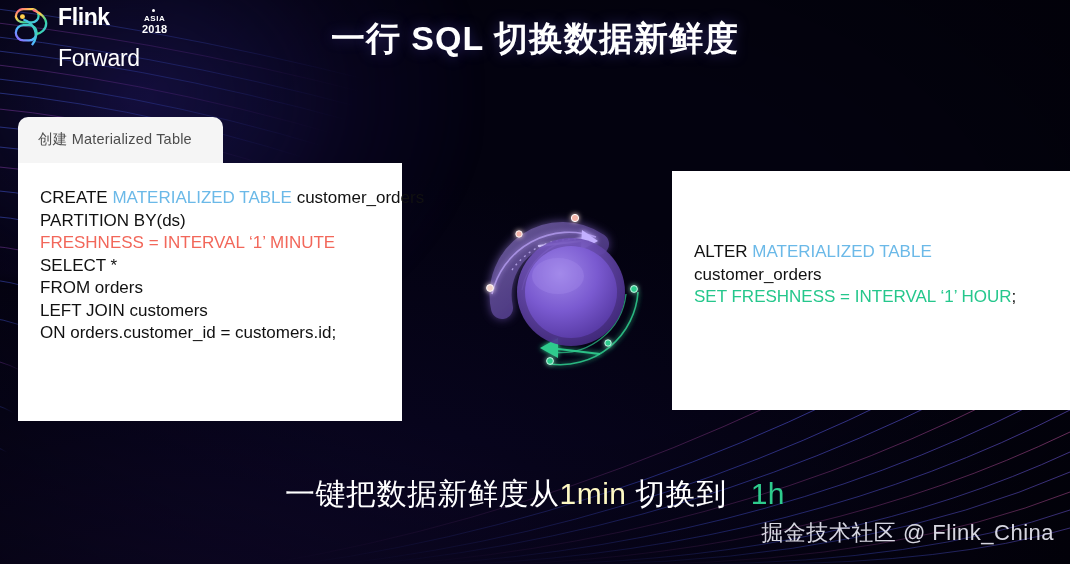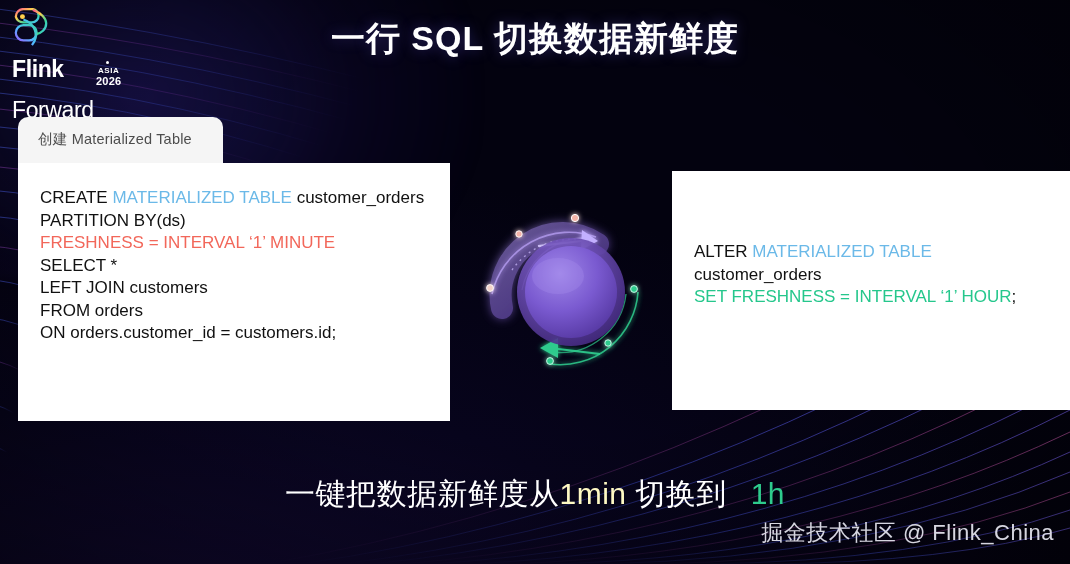--- a/index.html
+++ b/index.html
@@ -42,21 +42,20 @@
     inset: 0;
     background: radial-gradient(ellipse 760px 460px at 50% 45%, rgba(0,0,0,0) 40%, rgba(0,0,0,0.45) 100%);
   }
   
   .logo-wrap {
     position: absolute;
     left: 12px; top: 6px;
     display: flex;
     align-items: flex-start;
     gap: 8px;
-    flex-direction: column;
   }
   .logo-mark {
     width: 38px; height: 42px;
     margin-top: 2px;
   }
   .logo-text {
     position: relative;
     color: #ffffff;
     line-height: 1.0;
   }
@@ -123,21 +122,21 @@
     border-radius: 10px 10px 0 0;
     box-sizing: border-box;
     padding: 13px 0 0 20px;
     color: #4d4d4d;
     font-size: 14.5px;
     letter-spacing: 0.2px;
   }
   .left-card {
     position: absolute;
     left: 18px; top: 163px;
-    width: 432px; height: 258px;
+    width: 384px; height: 258px;
     background: #ffffff;
     box-sizing: border-box;
     padding: 24px 0 0 22px;
   }
   .right-card {
     position: absolute;
     left: 672px; top: 171px;
     width: 412px; height: 239px;
     background: #ffffff;
     box-sizing: border-box;
@@ -278,38 +277,38 @@
       <path d="M4 26 a8 8 0 0 1 8-8 h6 a8 8 0 0 1 0 16 h-6 a8 8 0 0 1 -8 -8 z" fill="none" stroke="url(#lgB)" stroke-width="2.4"></path>
       <path d="M22 2 c9 3 14 9 14 14 c0 6 -5 11 -12 12" fill="none" stroke="url(#lgA)" stroke-width="2.4"></path>
       <path d="M12 12 c6 2 10 6 12 11 c2 5 1 11 -3 16" fill="none" stroke="url(#lgB)" stroke-width="2.4"></path>
       <circle cx="11" cy="9" r="2.6" fill="#ffd24d"></circle>
     </svg>
     <div class="logo-text">
       <span class="logo-line1">Flink</span>
       <span class="logo-line2">Forward</span>
       <span class="logo-badge">
         <span class="asia"><i class="badge-dot"></i><span>ASIA</span></span>
-        <span class="year">2026</span>
+        <span class="year">2018</span>
       </span>
     </div>
   </div>
 
   <div class="slide-title">一行 SQL 切换数据新鲜度</div>
 
   <div class="left-tab">
     <span>创建 Materialized Table</span>
   </div>
   <div class="left-card">
     <div class="code" id="left-code">
         <span class="code-line"><span>CREATE </span><span class="kw-blue">MATERIALIZED TABLE</span><span> customer_orders</span></span>
         <span class="code-line"><span>PARTITION BY(ds)</span></span>
         <span class="code-line"><span class="kw-red">FRESHNESS = INTERVAL ‘1’ MINUTE</span></span>
         <span class="code-line"><span>SELECT *</span></span>
+        <span class="code-line"><span>FROM orders</span></span>
         <span class="code-line"><span>LEFT JOIN customers</span></span>
-        <span class="code-line"><span>FROM orders</span></span>
         <span class="code-line"><span>ON orders.customer_id = customers.id;</span></span>
       </div>
   </div>
 
   <div class="right-card">
     <div class="code" id="right-code">
         <span class="code-line"><span>ALTER </span><span class="kw-blue">MATERIALIZED TABLE</span></span>
         <span class="code-line"><span>customer_orders</span></span>
         <span class="code-line"><span class="kw-green">SET FRESHNESS = INTERVAL ‘1’ HOUR</span><span>;</span></span>
       </div>

